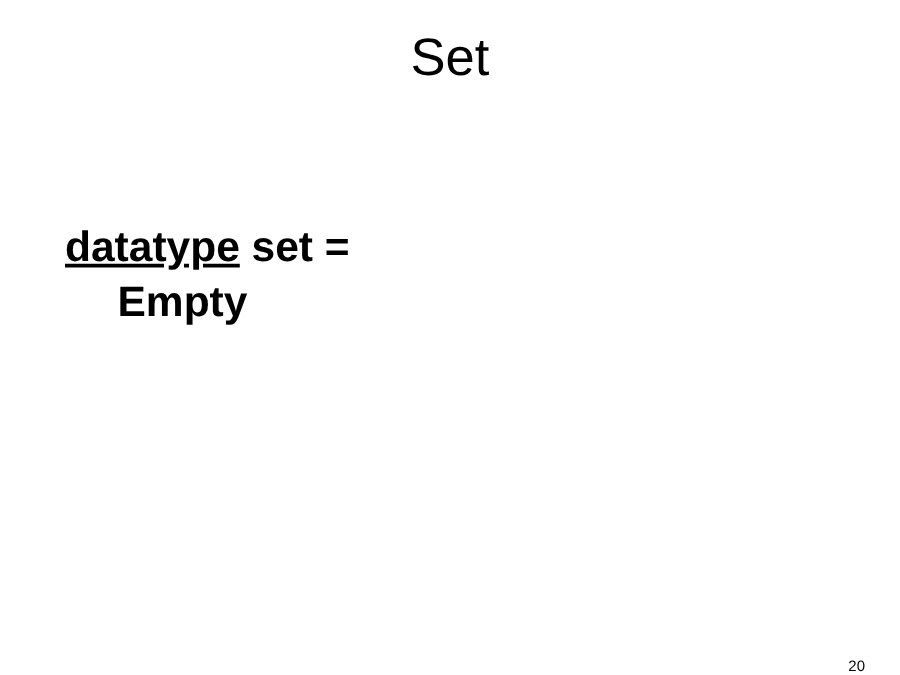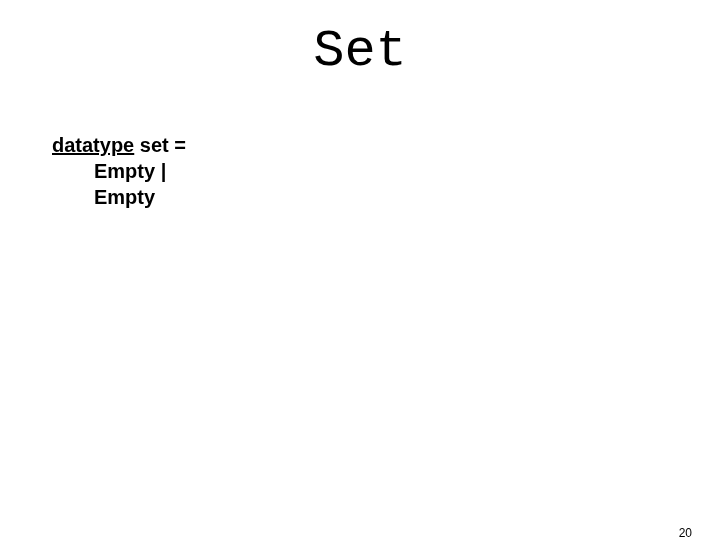--- a/index.html
+++ b/index.html
@@ -14,31 +14,32 @@
     overflow: hidden;
   }
   .slide {
     width: 720px;
     height: 540px;
     position: relative;
     box-sizing: border-box;
   }
   .title {
     text-align: center;
-    font-size: 52px;
+    font-size: 42px;
     font-weight: 400;
     margin-top: 22px;
-    font-family: Liberation Mono, monospace;
+    font-family: Liberation Sans, sans-serif;
   }
   .code-block {
     position: absolute;
     left: 52px;
-    font-size: 20px;
+    font-size: 34px;
     font-weight: bold;
     line-height: 1.3;
+    margin-top: 44px;
   }
   .block1 {
     top: 110px;
   }
   .block2 {
     top: 252px;
   }
   .indent {
     padding-left: 42px;
   }
@@ -59,19 +60,18 @@
 </style>
 </head>
 <body>
 
 <div class="slide">
 
   <div class="title">Set</div>
 
   <div class="code-block block1">
     <div class="line"><span class="kw">datatype</span><span> set =</span></div>
-    <div class="line indent">Empty |</div>
     <div class="line indent">Empty</div>
   </div>
 
 
   <div class="page-number">20</div>
 </div>
 
 </body></html>

